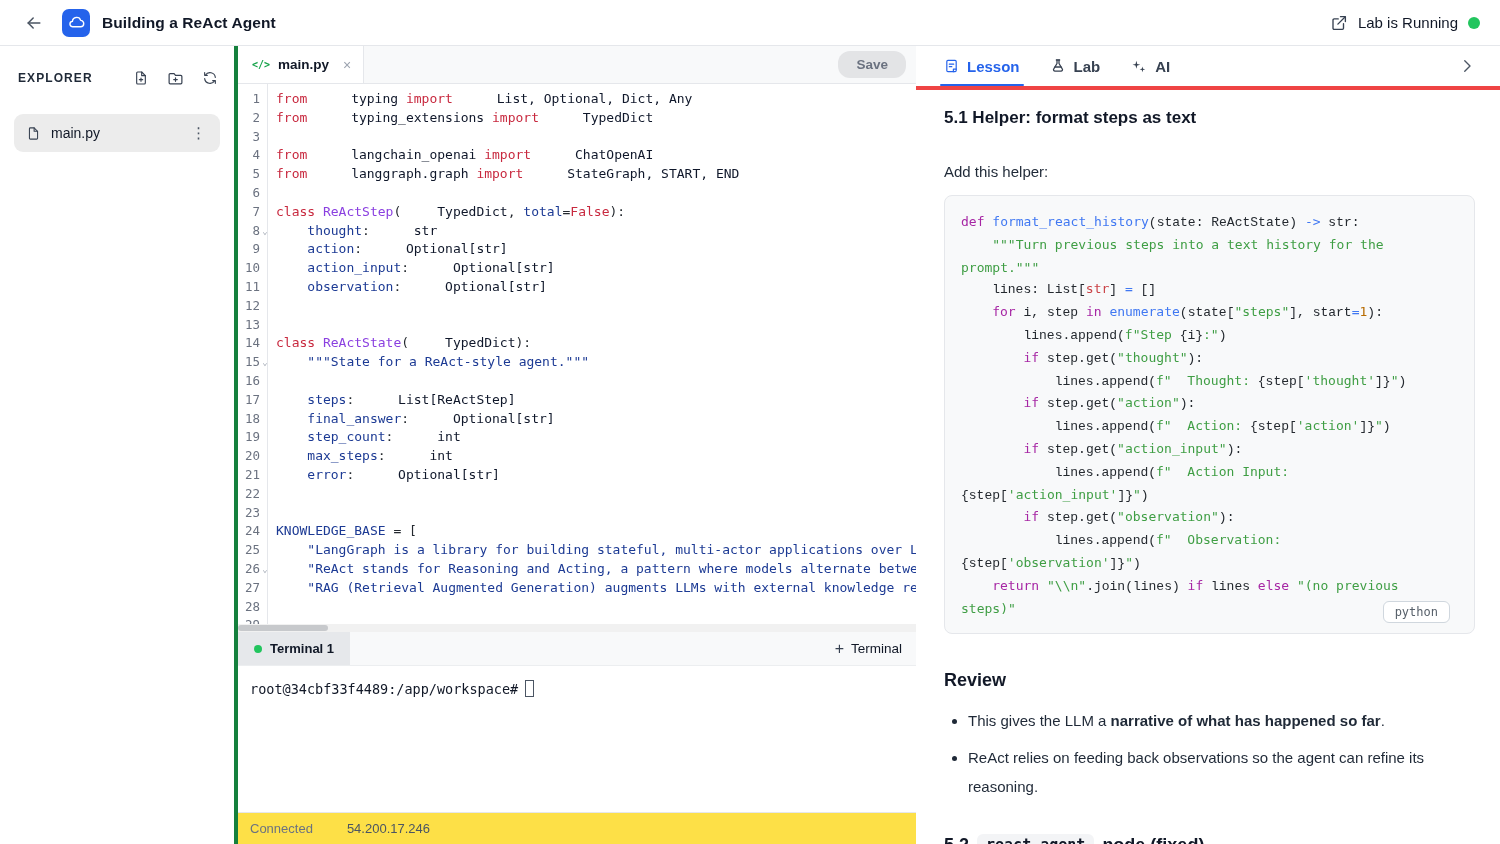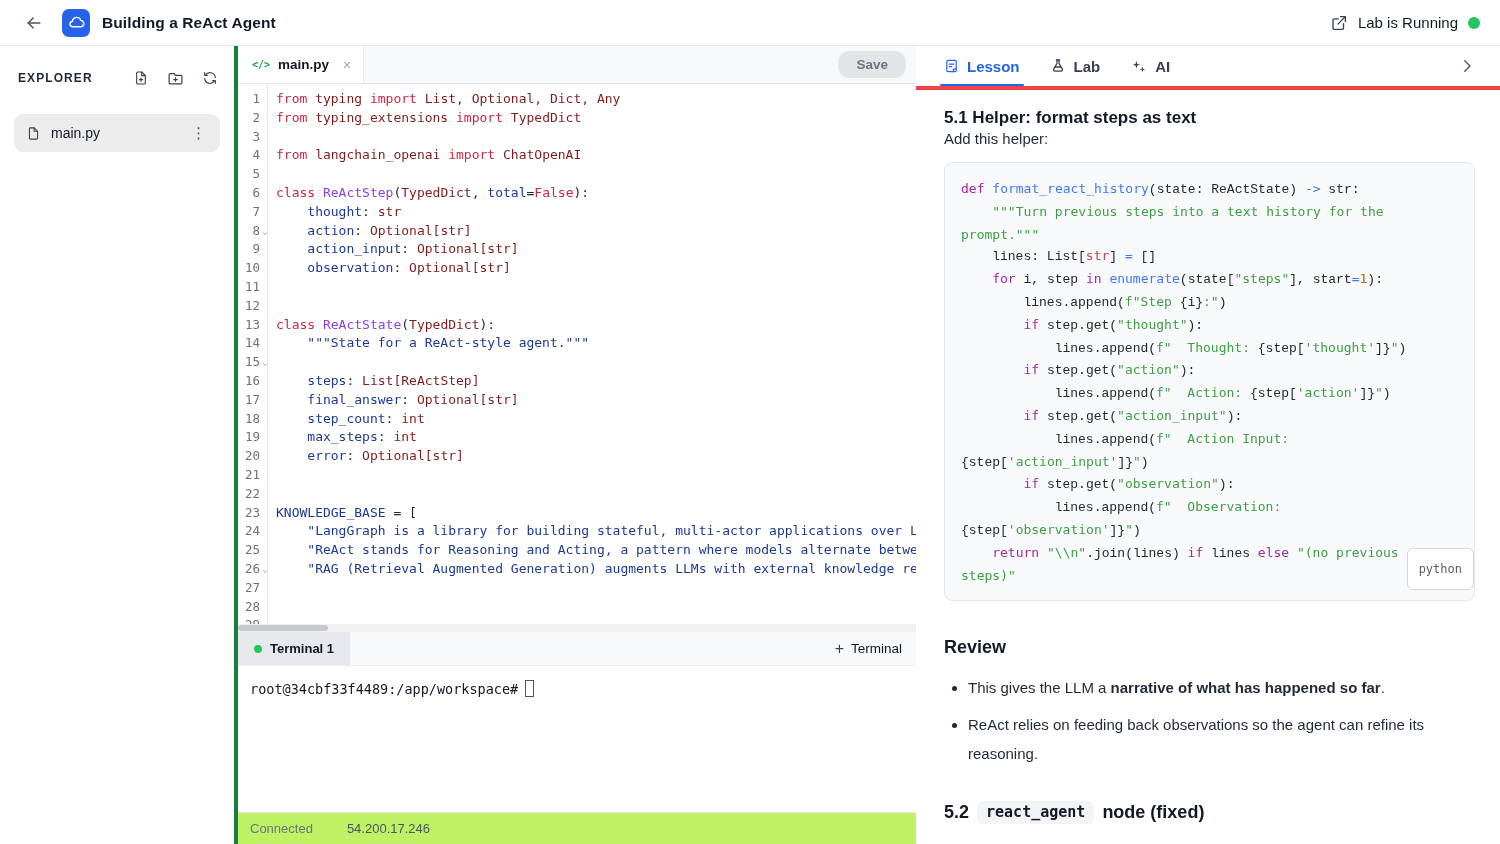--- a/index.html
+++ b/index.html
@@ -51,65 +51,65 @@
   :root { --elh:18.8px; }
   .editor { height:540px; flex:0 0 540px; display:flex; overflow:hidden; background:#fff; }
   .gutter { width:30px; flex:0 0 30px; border-right:1px solid #e5e7eb; padding-top:6px;
     font-family:"DejaVu Sans Mono", monospace; font-size:12.5px; }
   .gl { display:flex; height:var(--elh); line-height:var(--elh); }
   .gn { width:22px; text-align:right; color:#6b7280; }
   .gf { width:10px; margin-right:-4px; text-align:center; color:#9ca3af; font-size:9px; }
   .codewrap { flex:1; overflow:hidden; padding:6px 0 0 8px;
     font-family:"DejaVu Sans Mono", monospace; font-size:13px; }
   .codewrap .tl { white-space:pre; height:var(--elh); line-height:var(--elh); }
-  .tk-k { color:#c8293f; } .tk-b { color:#7f1d1d; } .tk-n { color:#1c3a94; }
+  .tk-k { color:#c8293f; } .tk-b { color:#0f172a;margin-left:36px; } .tk-n { color:#1c3a94; }
   .tk-v { color:#8a3fe0; } .tk-p { color:#24292f; }
   .hscroll { height:8px; flex:0 0 8px; background:#f1f1f1; position:relative; }
   .hthumb { position:absolute; left:0; top:1px; height:6px; width:90px; background:#c7c9cc; border-radius:3px; }
 
   
   .term-strip { height:34px; flex:0 0 34px; background:#f8f9fa; border-bottom:1px solid #eceef0;
     display:flex; align-items:stretch;text-align:center; }
   .term-tab { background:#e6e8eb; display:flex; align-items:center; gap:8px; padding:0 16px; cursor:pointer; }
   .term-tab .tdot { width:8px; height:8px; border-radius:50%; background:#22c55e; }
   .term-tab .tlabel { font-size:13px; font-weight:700; color:#111827; }
   .new-term { margin-left:auto; display:flex; align-items:center; gap:7px; padding:0 14px;
     font-size:13.5px; color:#111827; cursor:pointer; }
   .new-term .plus { font-size:16px; font-weight:400; color:#374151; }
   .terminal { height:146px; flex:0 0 146px; background:#fff; padding:14px 12px;
     font-family:"DejaVu Sans Mono", monospace; font-size:13.5px; color:#111827; cursor:text; }
   .cursor { display:inline-block; width:9px; height:17px; border:1px solid #4b5563;
     vertical-align:-3px; margin-left:7px; }
 
   
-  .statusbar { height:32px; flex:0 0 32px; border-top:1px solid #e5e7eb; background:#bef264;
+  .statusbar { height:32px; flex:0 0 32px; border-top:1px solid #e5e7eb; background:#fde047;
     display:flex; align-items:center; gap:34px; padding:0 12px; font-size:13px; }
   .conn { color:#6b7280; } .ip { color:#4b5563; }
 
   
   .panel { flex:1; display:flex; flex-direction:column; min-width:0; background:#fff; }
   .panel-tabs { height:44px; flex:0 0 44px; border-bottom:4px solid #ef4444; display:flex;
     align-items:stretch; padding:0 24px 0 28px; }
   .ptab { display:flex; align-items:center; gap:8px; font-size:15px; font-weight:600;
     color:#374151; margin-right:30px; cursor:pointer; position:relative; }
   .ptab.active { color:#2563eb; }
   .ptab.active::after { content:""; position:absolute; left:-4px; right:-4px; bottom:0;
     height:2.5px; background:#2563eb; border-radius:2px; }
   .panel-collapse { margin-left:auto; display:flex; align-items:center; color:#4b5563; cursor:pointer; }
   .panel-body { flex:1; overflow:hidden; padding:18px 25px 0 28px; }
   .h-sec { font-size:17px; font-weight:700; color:#111827; }
-  .intro { font-size:15px; color:#1f2937; margin-top:2px; }
+  .intro { font-size:15px; color:#1f2937; margin-top:35px; }
   .codeblock { margin-top:15px; background:#f8f9fa; border:1px solid #e5e7eb; border-radius:8px;
     padding:15px 16px 14px 16px; position:relative;
     font-family:"DejaVu Sans Mono", monospace; font-size:13px; }
   .codeblock .tl { white-space:pre-wrap; overflow-wrap:break-word; line-height:21.8px; min-height:21.8px; color:#24292f; }
   .tk-kw { color:#a626a4; } .tk-fn { color:#4078f2; } .tk-str { color:#3f9e44; }
   .tk-op { color:#4078f2; } .tk-num { color:#b76b01; } .tk-bi { color:#ca4246; } .tk-pl { color:#24292f;font-family:Liberation Mono, monospace; }
-  .lang-chip { position:absolute; right:0; bottom:10px; background:#fff; border:1px solid #d0d7de;
-    border-radius:6px; padding:13px 11px; font-size:12px; color:#57606a;
+  .lang-chip { position:absolute; right:24px; bottom:10px; background:#fff; border:1px solid #d0d7de;
+    border-radius:6px; padding:3px 11px; font-size:12px; color:#57606a;
     font-family:"DejaVu Sans Mono", monospace; }
   .h-review { font-size:18px; font-weight:700; margin-top:36px; }
   .bullets { margin:16px 0 0 24px; }
   .bullets li { font-size:15px; color:#1f2937; line-height:1.92; margin-bottom:8px; }
   .tk-t { font-weight:400; } .tk-bold { font-weight:700; }
   .h-52 { font-size:18px; font-weight:700; margin-top:32px; display:flex; align-items:center; gap:8px; }
   .inline-code { background:#f3f4f6; border-radius:6px; padding:2px 9px 3px 9px;
     font-family:"DejaVu Sans Mono", monospace; font-size:15px; font-weight:700; color:#111827; }
 
   svg { display:block; }
@@ -312,20 +312,21 @@
             <div class="gl">
               <span class="gn">29</span>
               <span class="gf"></span>
             </div>
           </div>
         <div class="codewrap">
             <div class="tl"><span class="tk-k">from </span><span class="tk-b">typing </span><span class="tk-k">import </span><span class="tk-b">List, Optional, Dict, Any</span></div>
             <div class="tl"><span class="tk-k">from </span><span class="tk-b">typing_extensions </span><span class="tk-k">import </span><span class="tk-b">TypedDict</span></div>
             <div class="tl">&nbsp;</div>
             <div class="tl"><span class="tk-k">from </span><span class="tk-b">langchain_openai </span><span class="tk-k">import </span><span class="tk-b">ChatOpenAI</span></div>
+            <div class="tl"><span class="tk-k">from </span><span class="tk-b">langgraph.graph </span><span class="tk-k">import </span><span class="tk-b">StateGraph, START, END</span></div>
             <div class="tl">&nbsp;</div>
             <div class="tl"><span class="tk-k">class </span><span class="tk-v">ReActStep</span><span class="tk-p">(</span><span class="tk-b">TypedDict</span><span class="tk-p">, </span><span class="tk-n">total</span><span class="tk-p">=</span><span class="tk-k">False</span><span class="tk-p">):</span></div>
             <div class="tl"><span class="tk-p">    </span><span class="tk-n">thought</span><span class="tk-p">: </span><span class="tk-b">str</span></div>
             <div class="tl"><span class="tk-p">    </span><span class="tk-n">action</span><span class="tk-p">: </span><span class="tk-b">Optional[str]</span></div>
             <div class="tl"><span class="tk-p">    </span><span class="tk-n">action_input</span><span class="tk-p">: </span><span class="tk-b">Optional[str]</span></div>
             <div class="tl"><span class="tk-p">    </span><span class="tk-n">observation</span><span class="tk-p">: </span><span class="tk-b">Optional[str]</span></div>
             <div class="tl">&nbsp;</div>
             <div class="tl">&nbsp;</div>
             <div class="tl"><span class="tk-k">class </span><span class="tk-v">ReActState</span><span class="tk-p">(</span><span class="tk-b">TypedDict</span><span class="tk-p">):</span></div>
             <div class="tl"><span class="tk-p">    </span><span class="tk-n">"""State for a ReAct-style agent."""</span></div>

